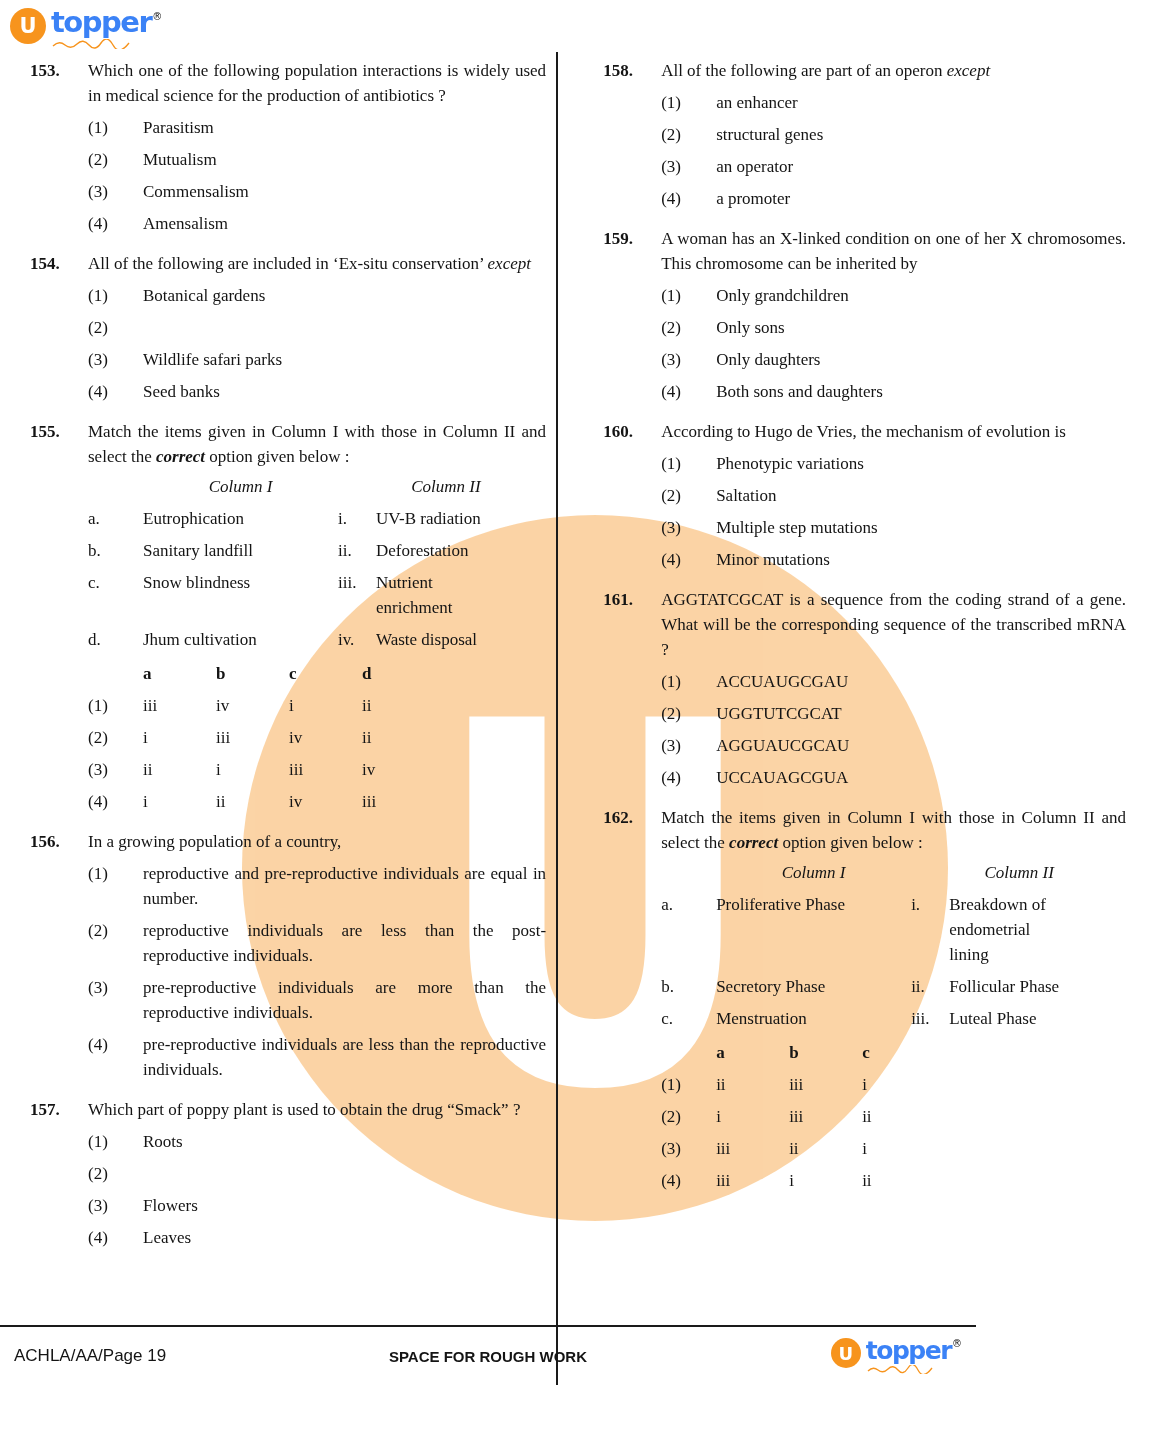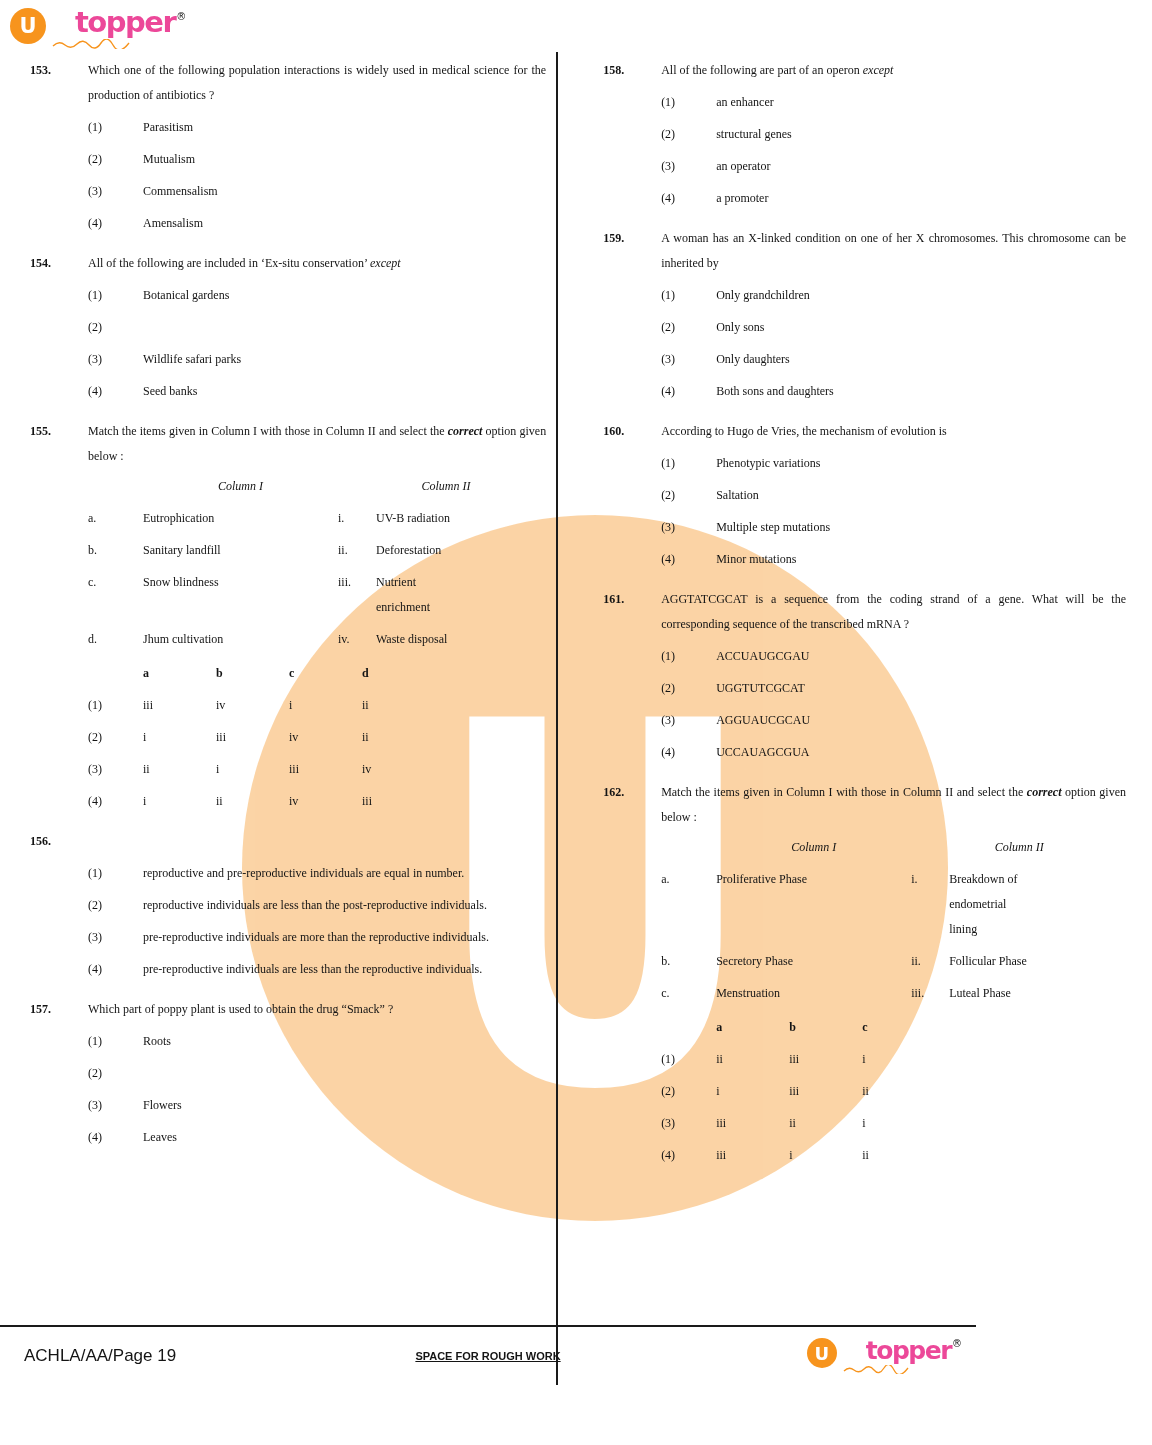--- a/index.html
+++ b/index.html
@@ -8,32 +8,32 @@
   .watermark{position:absolute;left:242px;top:515px;width:706px;height:706px;opacity:.42;z-index:0;pointer-events:none;}
   .wm-disc{position:absolute;inset:0;border-radius:50%;background:#F6992C;}
   .wm-u{position:absolute;inset:0;display:flex;align-items:center;justify-content:center;font-family:"DejaVu Sans",sans-serif;font-weight:bold;font-size:500px;line-height:1;color:#ffffff;transform:scaleX(.8);padding-top:80px;box-sizing:border-box;}
 
   .content{position:relative;z-index:1;}
 
   .header{height:52px;display:flex;align-items:flex-start;padding:8px 0 0 10px;box-sizing:border-box;}
   .logo{display:flex;align-items:flex-start;}
   .logo-disc{width:36px;height:36px;border-radius:50%;background:#F7941D;color:#fff;display:flex;align-items:center;justify-content:center;font-family:"DejaVu Sans",sans-serif;font-weight:bold;font-size:21px;flex:none;}
   .logo-body{margin-left:5px;}
-  .logo-text{font-family:"DejaVu Sans",sans-serif;font-weight:bold;font-size:29px;letter-spacing:-1.5px;line-height:1;color:#ec4899;margin-left:24px;}
+  .logo-text{font-family:"DejaVu Sans",sans-serif;font-weight:bold;font-size:29px;letter-spacing:-1.5px;line-height:1;color:#3b82f6;}
   .logo-reg{font-family:"DejaVu Sans",sans-serif;font-size:10px;vertical-align:12px;margin-left:1px;}
   .tagline{display:block;margin-top:2px;}
   .logo.small .logo-disc{width:30px;height:30px;font-size:18px;}
   .logo.small .logo-text{font-size:25px;}
 
   .cols{display:flex;height:1333px;}
   .col{box-sizing:border-box;overflow:hidden;}
   .col-left{width:576px;padding:6px 10px 0 30px;border-right:2px solid #1a1a1a;}
   .col-right{width:576px;padding:6px 26px 0 9px;margin-left:36px;}
 
-  .question{margin-bottom:15px;font-size:12px;line-height:25px;}
+  .question{margin-bottom:15px;font-size:17px;line-height:25px;}
   .q-row{display:flex;}
   .q-num{width:58px;flex:none;font-weight:bold;}
   .q-body{flex:1;text-align:justify;}
   .q-sub{margin-left:58px;}
   .seg-i{font-style:italic;}
   .seg-bi{font-style:italic;font-weight:bold;}
 
   .opt{display:flex;margin-top:7px;}
   .opt-label{width:55px;flex:none;}
   .opt-text{flex:1;text-align:justify;}
@@ -46,23 +46,23 @@
   .m-left{width:195px;flex:none;}
   .m-roman{width:38px;flex:none;}
   .m-right{flex:1;}
 
   .matrix{margin-top:9px;}
   .mx-row{display:flex;margin-top:7px;}
   .mx-label{width:55px;flex:none;}
   .mx-cell{width:73px;flex:none;}
   .mx-head{font-weight:bold;}
 
-  .footer{position:absolute;left:0;bottom:0;width:976px;height:60px;border-top:2px solid #1a1a1a;box-sizing:border-box;display:flex;align-items:center;padding:0 14px 0 24px;z-index:1;gap:8px;}
+  .footer{position:absolute;left:0;bottom:0;width:976px;height:60px;border-top:2px solid #1a1a1a;box-sizing:border-box;display:flex;align-items:center;padding:0 14px 0 14px;z-index:1;gap:8px;}
   .footer-left{font-family:"Liberation Sans",sans-serif;font-size:17px;}
-  .footer-center{position:absolute;left:0;right:0;text-align:center;font-family:"Liberation Sans",sans-serif;font-weight:bold;font-size:11px;pointer-events:none;text-decoration:underline;}
+  .footer-center{position:absolute;left:0;right:0;text-align:center;font-family:"Liberation Sans",sans-serif;font-weight:bold;font-size:15px;pointer-events:none;}
   .footer-logo{margin-left:auto;position:relative;}
 </style>
 </head>
 <body>
 
 <div class="watermark">
   <div class="wm-disc"></div>
   <div class="wm-u">U</div>
 </div>
 
@@ -207,20 +207,21 @@
                 <span class="mx-cell">ii</span>
                 <span class="mx-cell">iv</span>
                 <span class="mx-cell">iii</span>
               </div>
             </div>
           </div>
         </div>
         <div class="question">
           <div class="q-row">
             <span class="q-num">156.</span>
+            <div class="q-body"><span>In a growing population of a country,</span></div>
           </div>
           <div class="q-sub">
             <div class="opt">
               <span class="opt-label">(1)</span>
               <span class="opt-text">reproductive and pre-reproductive individuals are equal in number.</span>
             </div>
             <div class="opt">
               <span class="opt-label">(2)</span>
               <span class="opt-text">reproductive individuals are less than the post-reproductive individuals.</span>
             </div>

